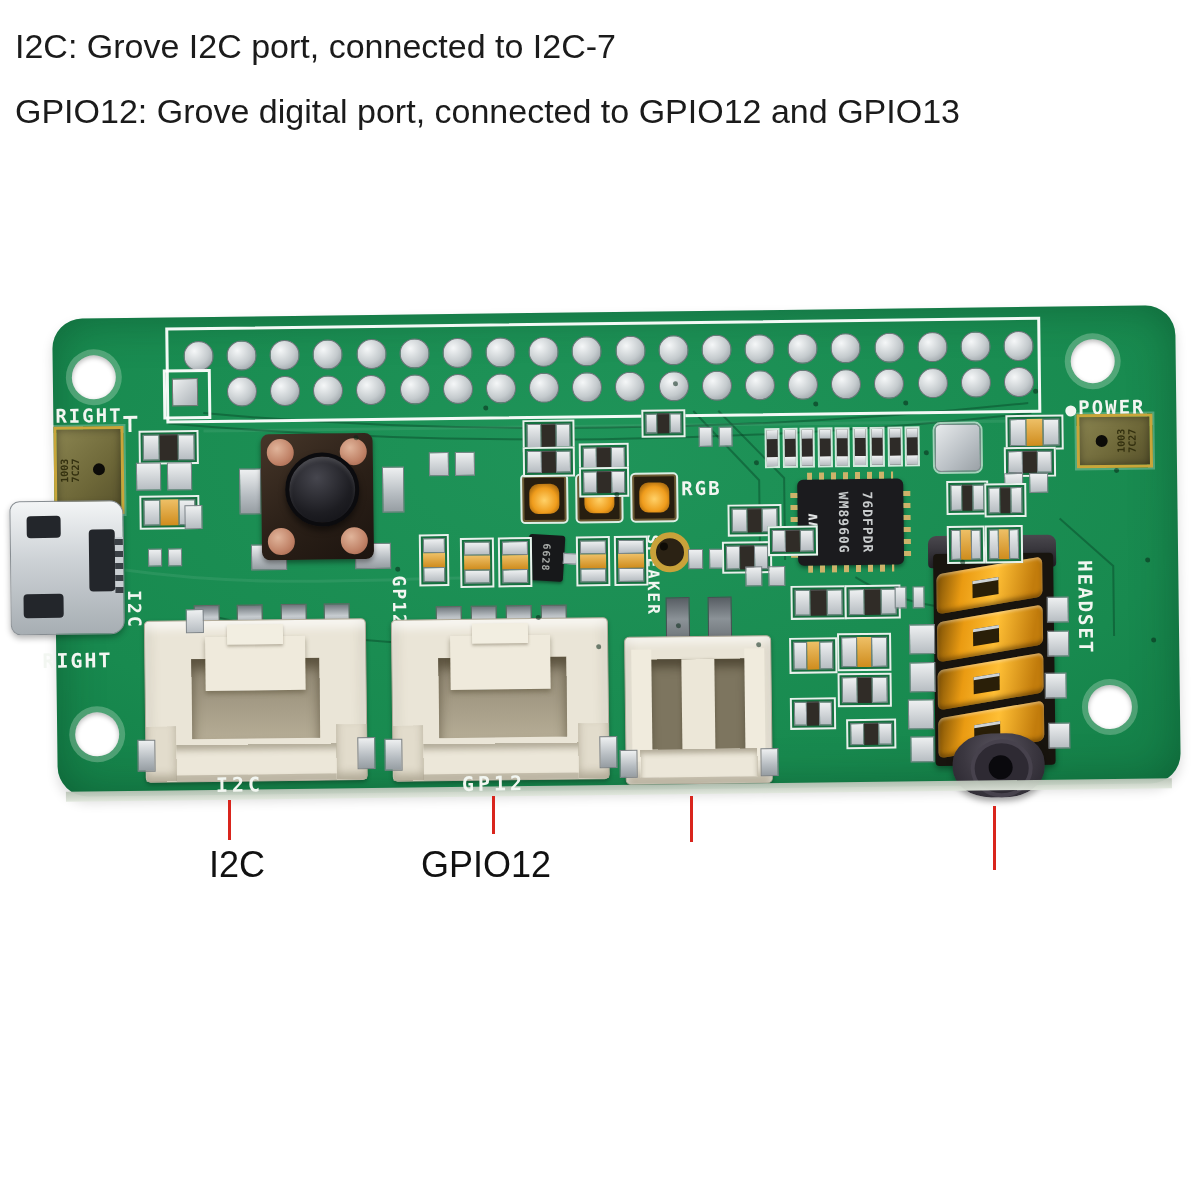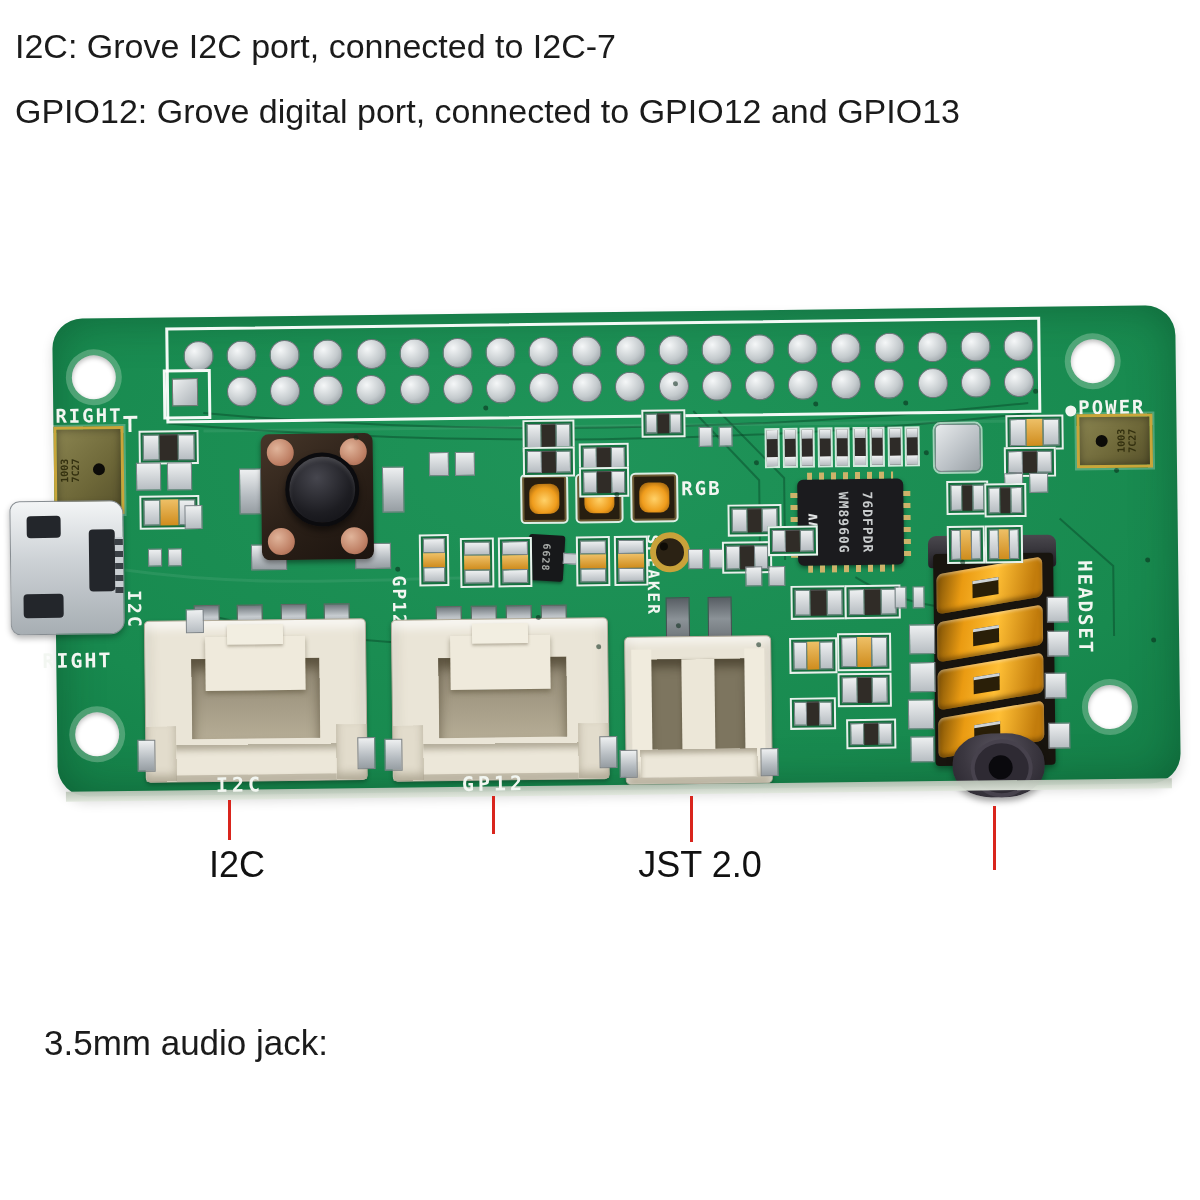--- a/index.html
+++ b/index.html
@@ -583,16 +583,15 @@
         <div class="viadot" style="left: 905px; top: 252px;"></div>
       </div>
   </div>
 
   <div class="callout-line" style="left:228px;top:800px;height:40px"></div>
   <div class="callout-line" style="left:492px;top:796px;height:38px"></div>
   <div class="callout-line" style="left:690px;top:796px;height:46px"></div>
   <div class="callout-line" style="left:993px;top:806px;height:64px"></div>
 
   <div class="callout-label" style="left:157px;top:844px;width:160px">I2C</div>
-  <div class="callout-label" style="left:620px;top:844px;width:160px">JST 2.0</div>
-
-  <div class="bot-line" style="top:1022px">3.5mm audio jack:</div>
+  <div class="callout-label" style="left:406px;top:844px;width:160px">GPIO12</div>
+
 </div>
 
 </body></html>

